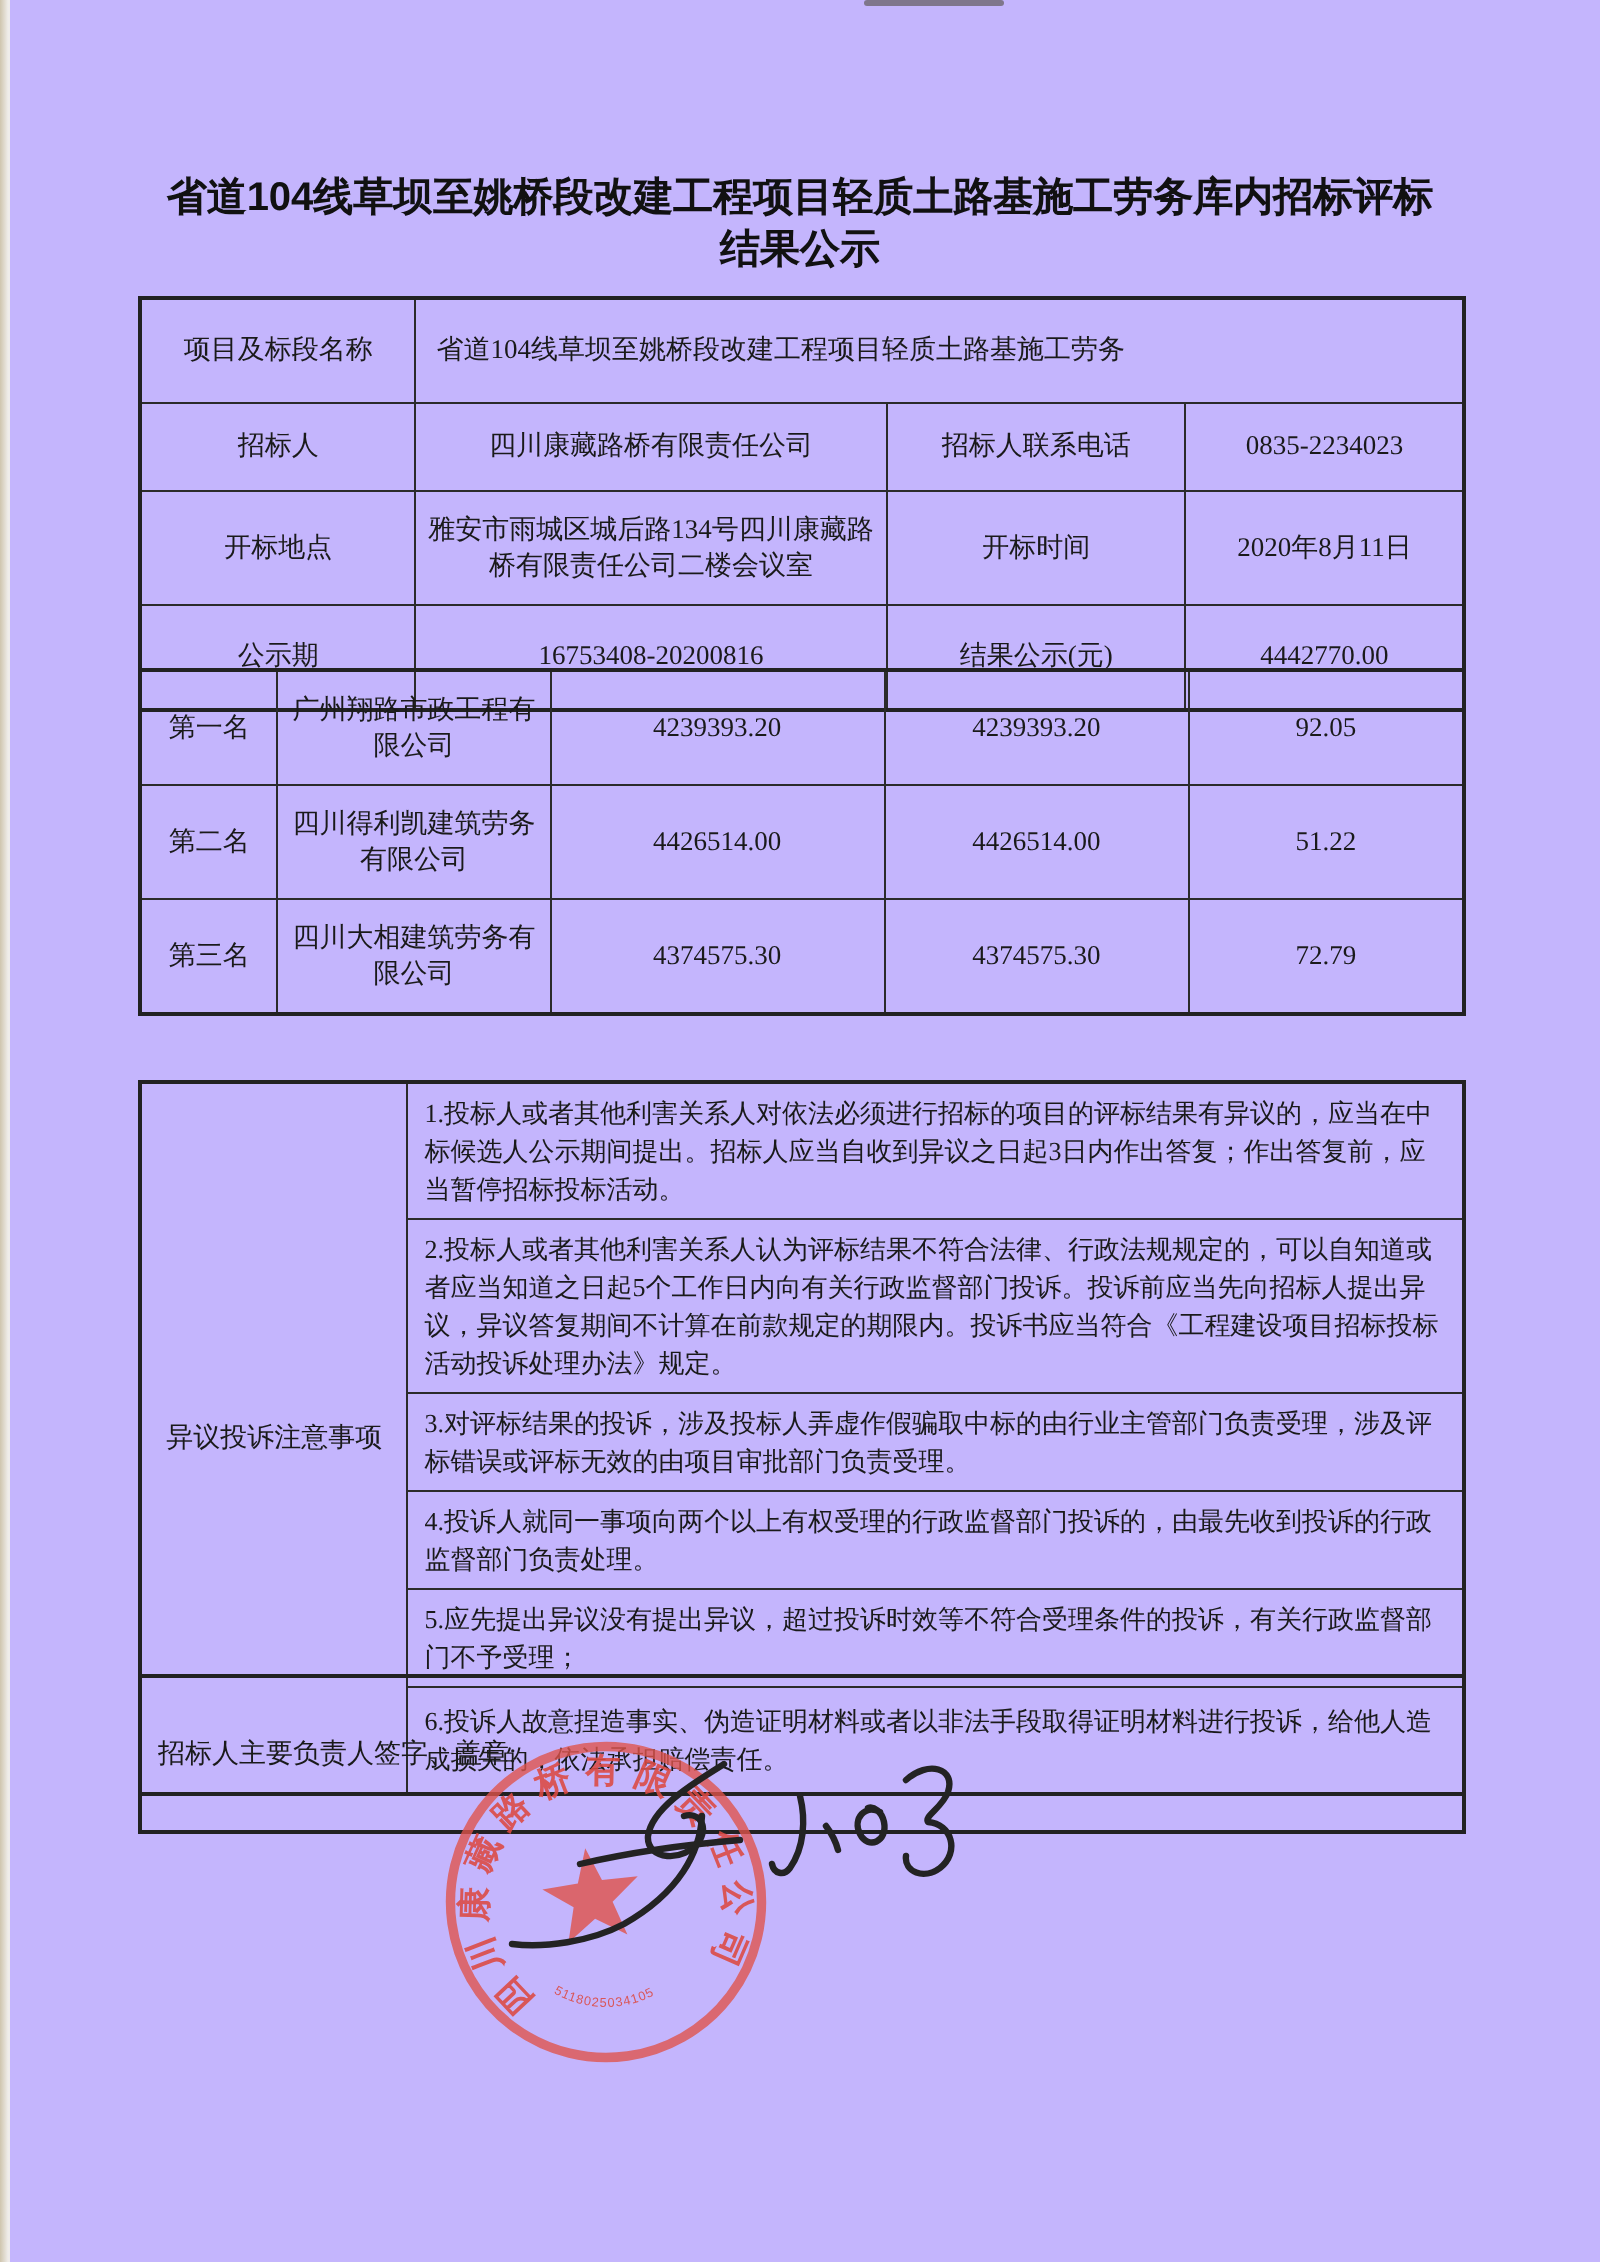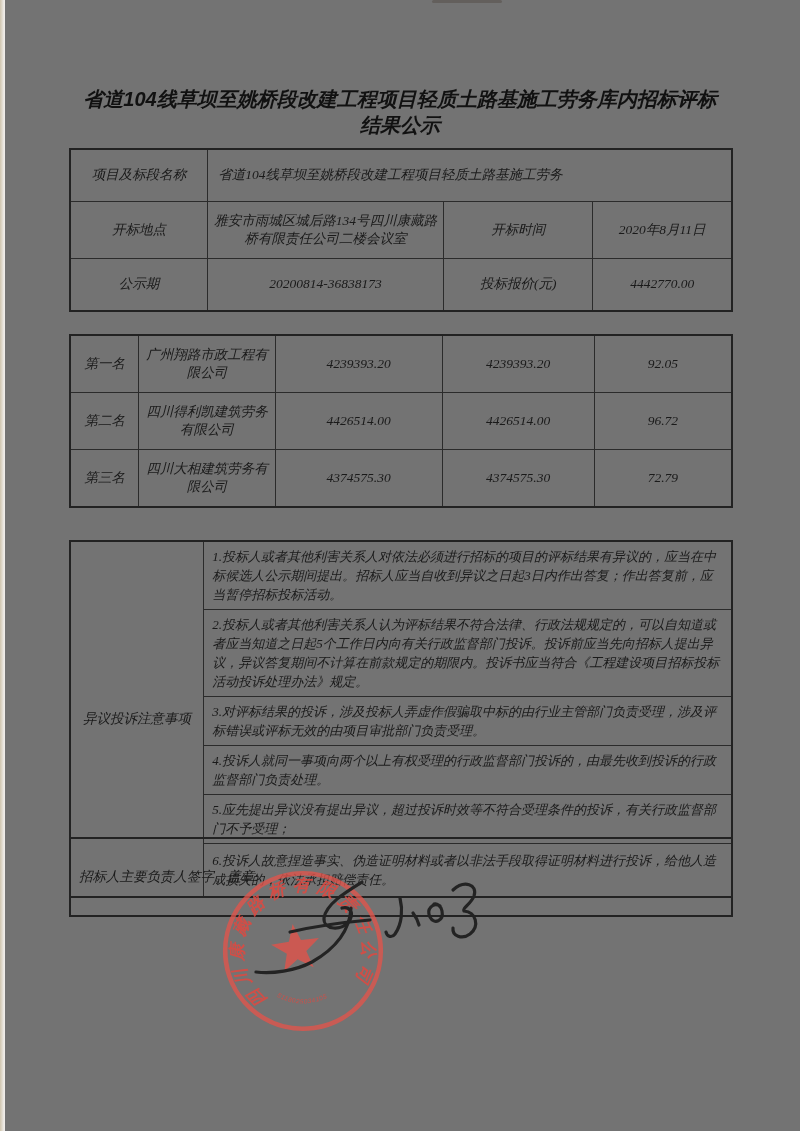--- a/index.html
+++ b/index.html
@@ -3,23 +3,22 @@
 <meta charset="utf-8">
 <style>
   * { margin:0; padding:0; box-sizing:border-box; }
   html,body { width:800px; }
   body{
     font-family:"Liberation Serif","DejaVu Serif",serif;
     background:#e9e7ec;
   }
   .sheet{
     position:relative; width:800px; height:1131px;
-    background:#737373; overflow:hidden;
+    background:#c4b5fd; overflow:hidden;
     color:#1c1c1c;
-    font-style:italic;
   }
   .paper-edge-left{
     position:absolute; left:0; top:0; width:5px; height:1131px;
     background:linear-gradient(90deg,#cfc5ae,#efece9 80%);
   }
   .scan-speck{
     position:absolute; left:432px; top:0; width:70px; height:3px;
     background:#5a5550; border-radius:2px; opacity:.65;
   }
   .doc-title{
@@ -72,30 +71,36 @@
         <col style="width:20.8%">
         <col style="width:35.6%">
         <col style="width:22.6%">
         <col style="width:21.0%">
       </colgroup>
     <tbody>
         <tr style="height:52px">
       <td>项目及标段名称</td>
       <td colspan="3" class="cell-left">省道104线草坝至姚桥段改建工程项目轻质土路基施工劳务</td>
     </tr>
+    <tr style="height:44px">
+      <td>招标人</td>
+      <td>四川康藏路桥有限责任公司</td>
+      <td>招标人联系电话</td>
+      <td>0835-2234023</td>
+    </tr>
     <tr style="height:46px">
       <td>开标地点</td>
       <td>雅安市雨城区城后路134号四川康藏路桥有限责任公司二楼会议室</td>
       <td>开标时间</td>
       <td>2020年8月11日</td>
     </tr>
     <tr style="height:53px">
       <td>公示期</td>
-      <td>20200814-36838173</td>
-      <td>投标报价(元)</td>
+      <td>16753408-20200816</td>
+      <td>结果公示(元)</td>
       <td>4442770.00</td>
     </tr>
   </tbody>
     </table>
 
   <table id="tbl-cand">
     <colgroup>
         <col style="width:10.4%">
         <col style="width:20.6%">
         <col style="width:25.2%">
@@ -108,21 +113,21 @@
       <td>广州翔路市政工程有限公司</td>
       <td>4239393.20</td>
       <td>4239393.20</td>
       <td>92.05</td>
     </tr>
     <tr style="height:54px">
       <td>第二名</td>
       <td>四川得利凯建筑劳务有限公司</td>
       <td>4426514.00</td>
       <td>4426514.00</td>
-      <td>96.72</td>
+      <td>51.22</td>
     </tr>
     <tr style="height:48px">
       <td>第三名</td>
       <td>四川大相建筑劳务有限公司</td>
       <td>4374575.30</td>
       <td>4374575.30</td>
       <td>72.79</td>
     </tr>
   </tbody>
     </table>

